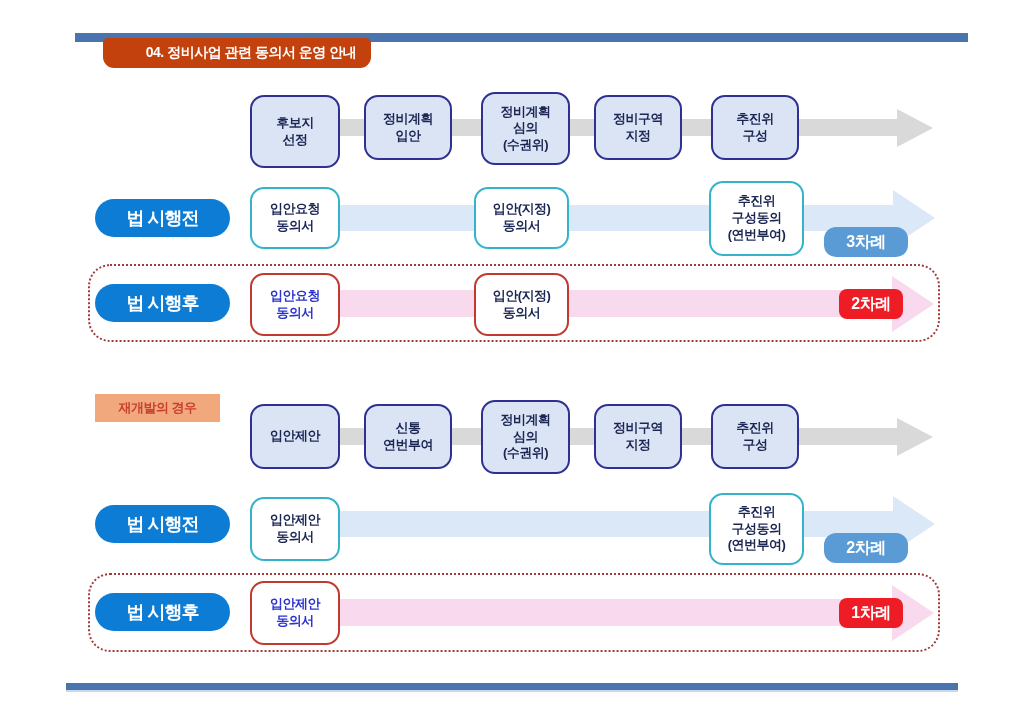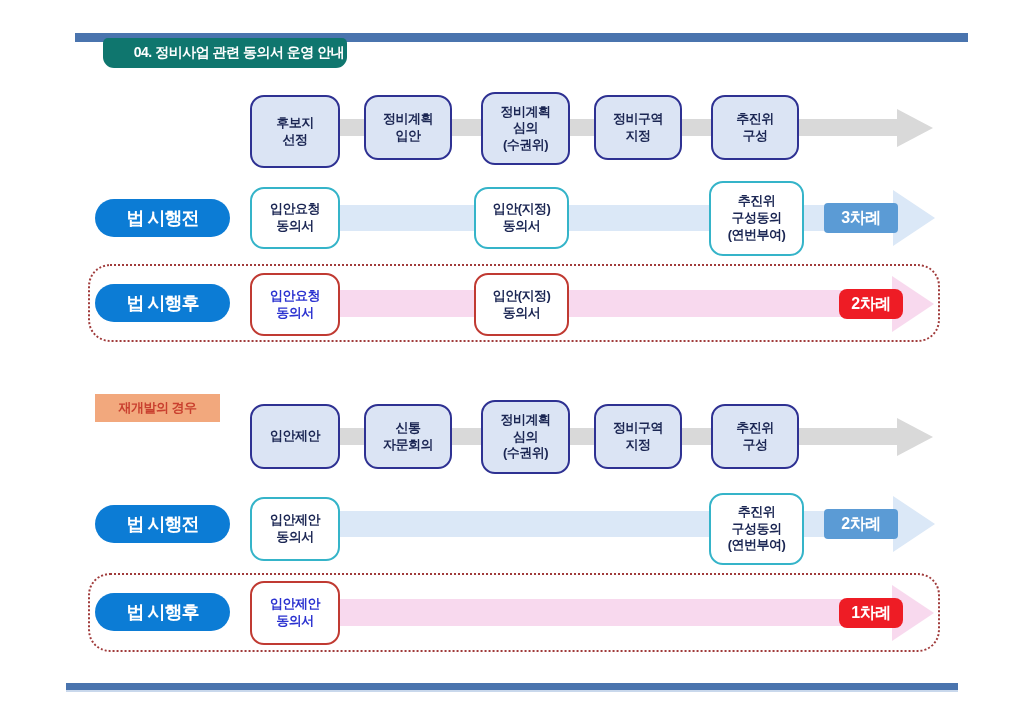--- a/index.html
+++ b/index.html
@@ -5,22 +5,22 @@
   html,body{margin:0;padding:0;background:#ffffff;}
   *{box-sizing:border-box;}
   .canvas{
     position:relative;width:1024px;height:724px;background:#ffffff;overflow:hidden;
     font-family:"Liberation Sans","DejaVu Sans",sans-serif;
   }
   .bar{position:absolute;background:#4a74ae;}
   .bar.top{left:75px;top:33px;width:893px;height:9px;}
   .bar.bottom{left:66px;top:683px;width:892px;height:9px;border-bottom:2px solid #c9d8ec;}
   .title-box{
-    position:absolute;left:103px;top:38px;width:244px;height:30px;
-    background:#0f766e;border-radius:5px 5px 11px 11px;color:#ffffff;
+    position:absolute;left:103px;top:38px;width:268px;height:30px;
+    background:#c2410c;border-radius:5px 5px 11px 11px;color:#ffffff;
     font-size:14px;font-weight:bold;display:flex;align-items:center;justify-content:center;
     z-index:4;letter-spacing:-0.5px;padding-left:28px;
   }
   .sec-label{
     position:absolute;left:95px;width:125px;height:28px;background:#f2a87d;
     color:#c9402f;font-size:13px;font-weight:bold;display:flex;align-items:center;justify-content:center;
     z-index:2;letter-spacing:-0.5px;
   }
   .track{position:absolute;height:17px;background:#d9d9d9;z-index:1;}
   .band{position:absolute;z-index:1;}
@@ -47,21 +47,21 @@
   .consent.blue-text{color:#2b32d0;}
   .pill{
     position:absolute;width:135px;height:38px;background:#0c7cd5;border-radius:20px;
     color:#ffffff;font-size:18px;font-weight:bold;display:flex;align-items:center;justify-content:center;
     z-index:2;letter-spacing:-1px;
   }
   .badge{
     position:absolute;height:30px;color:#ffffff;font-size:16px;font-weight:bold;
     display:flex;align-items:center;justify-content:center;z-index:3;letter-spacing:-0.5px;
   }
-  .badge.blue{background:#5b9bd5;border-radius:4px;width:74px;}
+  .badge.blue{background:#5b9bd5;border-radius:12px;width:84px;margin-top:24px;}
   .badge.red{background:#ee1c25;border-radius:8px;width:64px;}
   .dotted-frame{
     position:absolute;left:88px;width:852px;border:2.5px dotted #a03b3b;border-radius:22px;z-index:0;
     background:transparent;
   }
 </style>
 </head>
 <body>
 
 <div class="canvas">
@@ -105,21 +105,21 @@
   <div class="consent red" style="left:474px;top:273px;width:95px;height:63px">입안(지정)
 동의서</div>
   <div class="badge red" style="left:839px;top:289px">2차례</div>
 
   <div class="sec-label" style="top:394px">재개발의 경우</div>
 
   <div class="track" style="left:290px;top:428px;width:610px"></div>
   <div class="tri gray" style="left:897px;top:418px"></div>
   <div class="flow-box" style="left:250px;top:404px;width:90px;height:65px">입안제안</div>
   <div class="flow-box" style="left:364px;top:404px;width:88px;height:65px">신통
-자문회의</div>
+연번부여</div>
   <div class="flow-box" style="left:481px;top:400px;width:89px;height:74px">정비계획
 심의
 (수권위)</div>
   <div class="flow-box" style="left:594px;top:404px;width:88px;height:65px">정비구역
 지정</div>
   <div class="flow-box" style="left:711px;top:404px;width:88px;height:65px">추진위
 구성</div>
 
   <div class="band blue" style="left:255px;top:511px;width:640px"></div>
   <div class="tri blue" style="left:893px;top:496px"></div>

